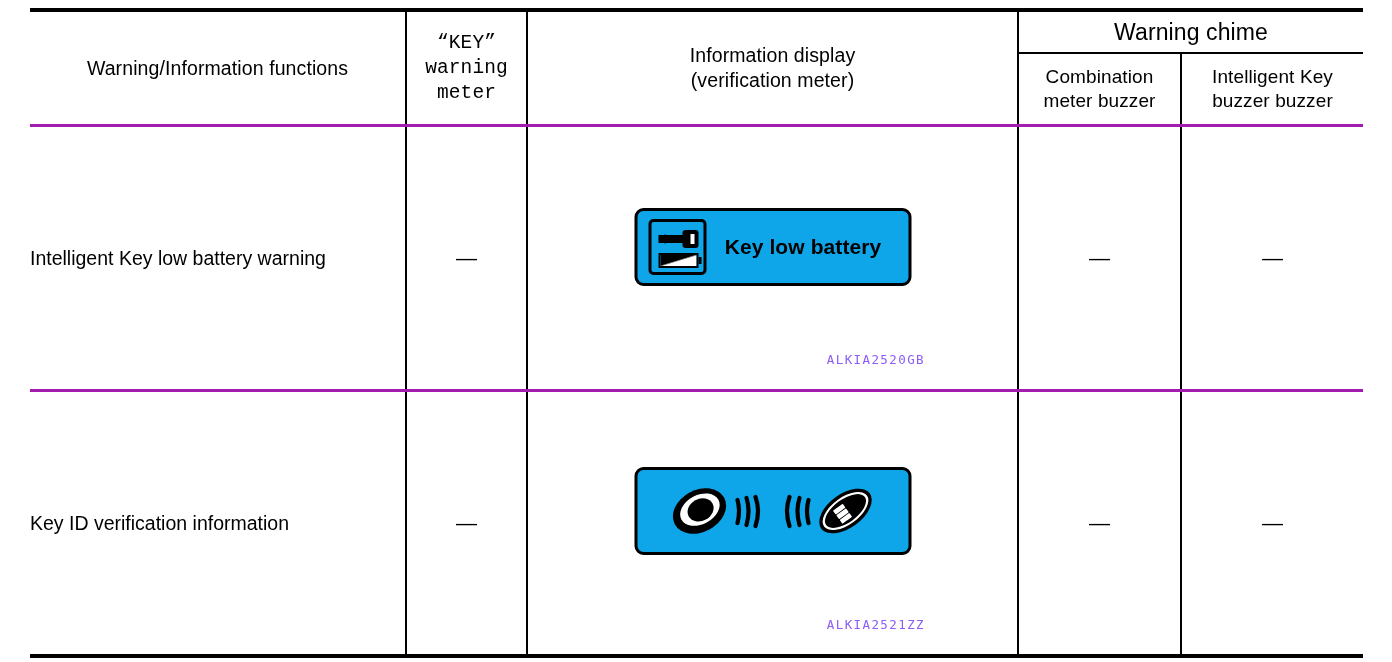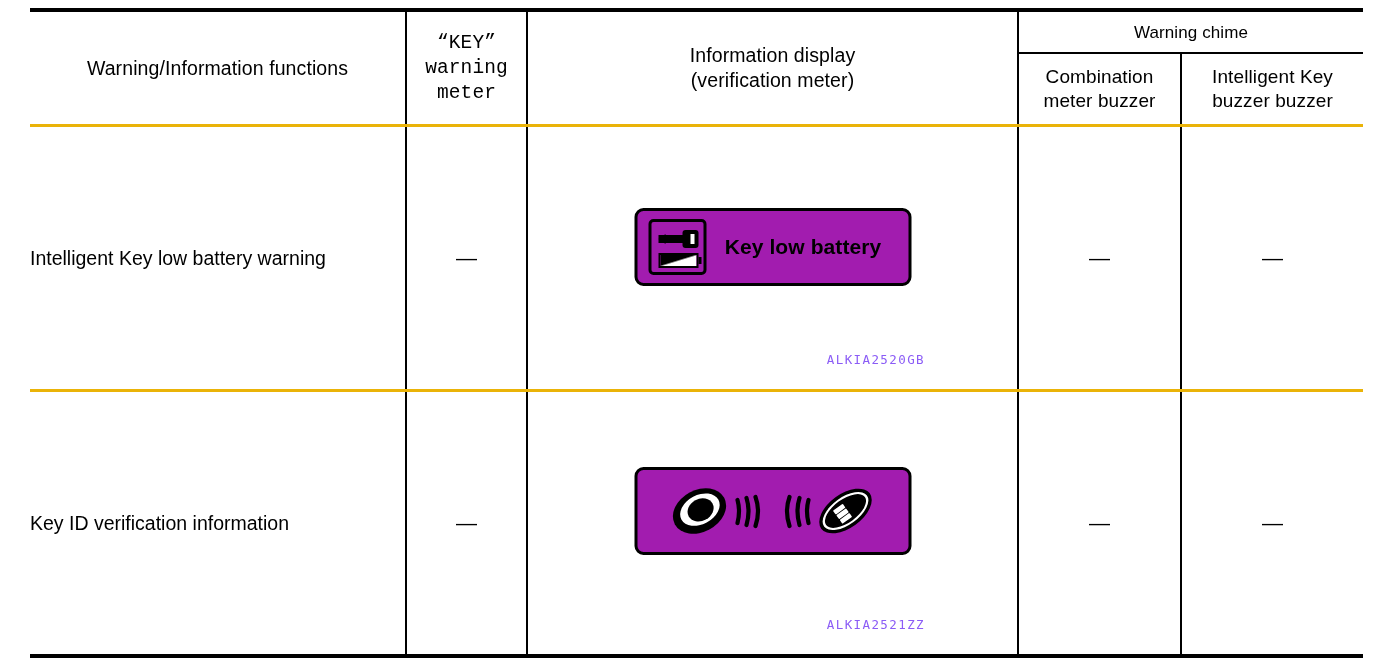--- a/index.html
+++ b/index.html
@@ -34,38 +34,38 @@
   .tbl td, .tbl th {
     padding: 0;
     margin: 0;
     vertical-align: middle;
     font-weight: normal;
     background: #ffffff;
   }
 
   
   .rule-top    { border-top: 4px solid #000; }
-  .rule-mid    { border-top: 3px solid #eab308; }
+  .rule-mid    { border-top: 3px solid #a21caf; }
   .rule-thin   { border-top: 2px solid #000; }
   .rule-bottom { border-bottom: 4px solid #000; }
 
   .vl  { border-left: 2px solid #000; }
 
   
   .hdr-cell {
     text-align: center;
     font-size: 19.5px;
     line-height: 25px;
     color: #000;
     letter-spacing: 0.1px;
     padding: 2px 4px;
   }
   .hdr-chime {
     height: 40px;
-    font-size: 17px;
+    font-size: 23px;
   }
   .hdr-sub {
     height: 70px;
     font-size: 19px;
     line-height: 24px;
     border-radius: 32px;
   }
 
   
   .row-cell {
@@ -92,21 +92,21 @@
   }
   .info-wrap {
     position: relative;
     width: 100%;
     height: 100%;
   }
   .disp {
     position: absolute;
     left: 50%;
     transform: translateX(-50%);
-    background: #a21caf;
+    background: #0ea5e9;
     border: 3px solid #000;
     box-sizing: border-box;
   }
 
   
   .disp-battery {
     top: 81px;
     width: 277px;
     height: 78px;
     border-radius: 9px;

